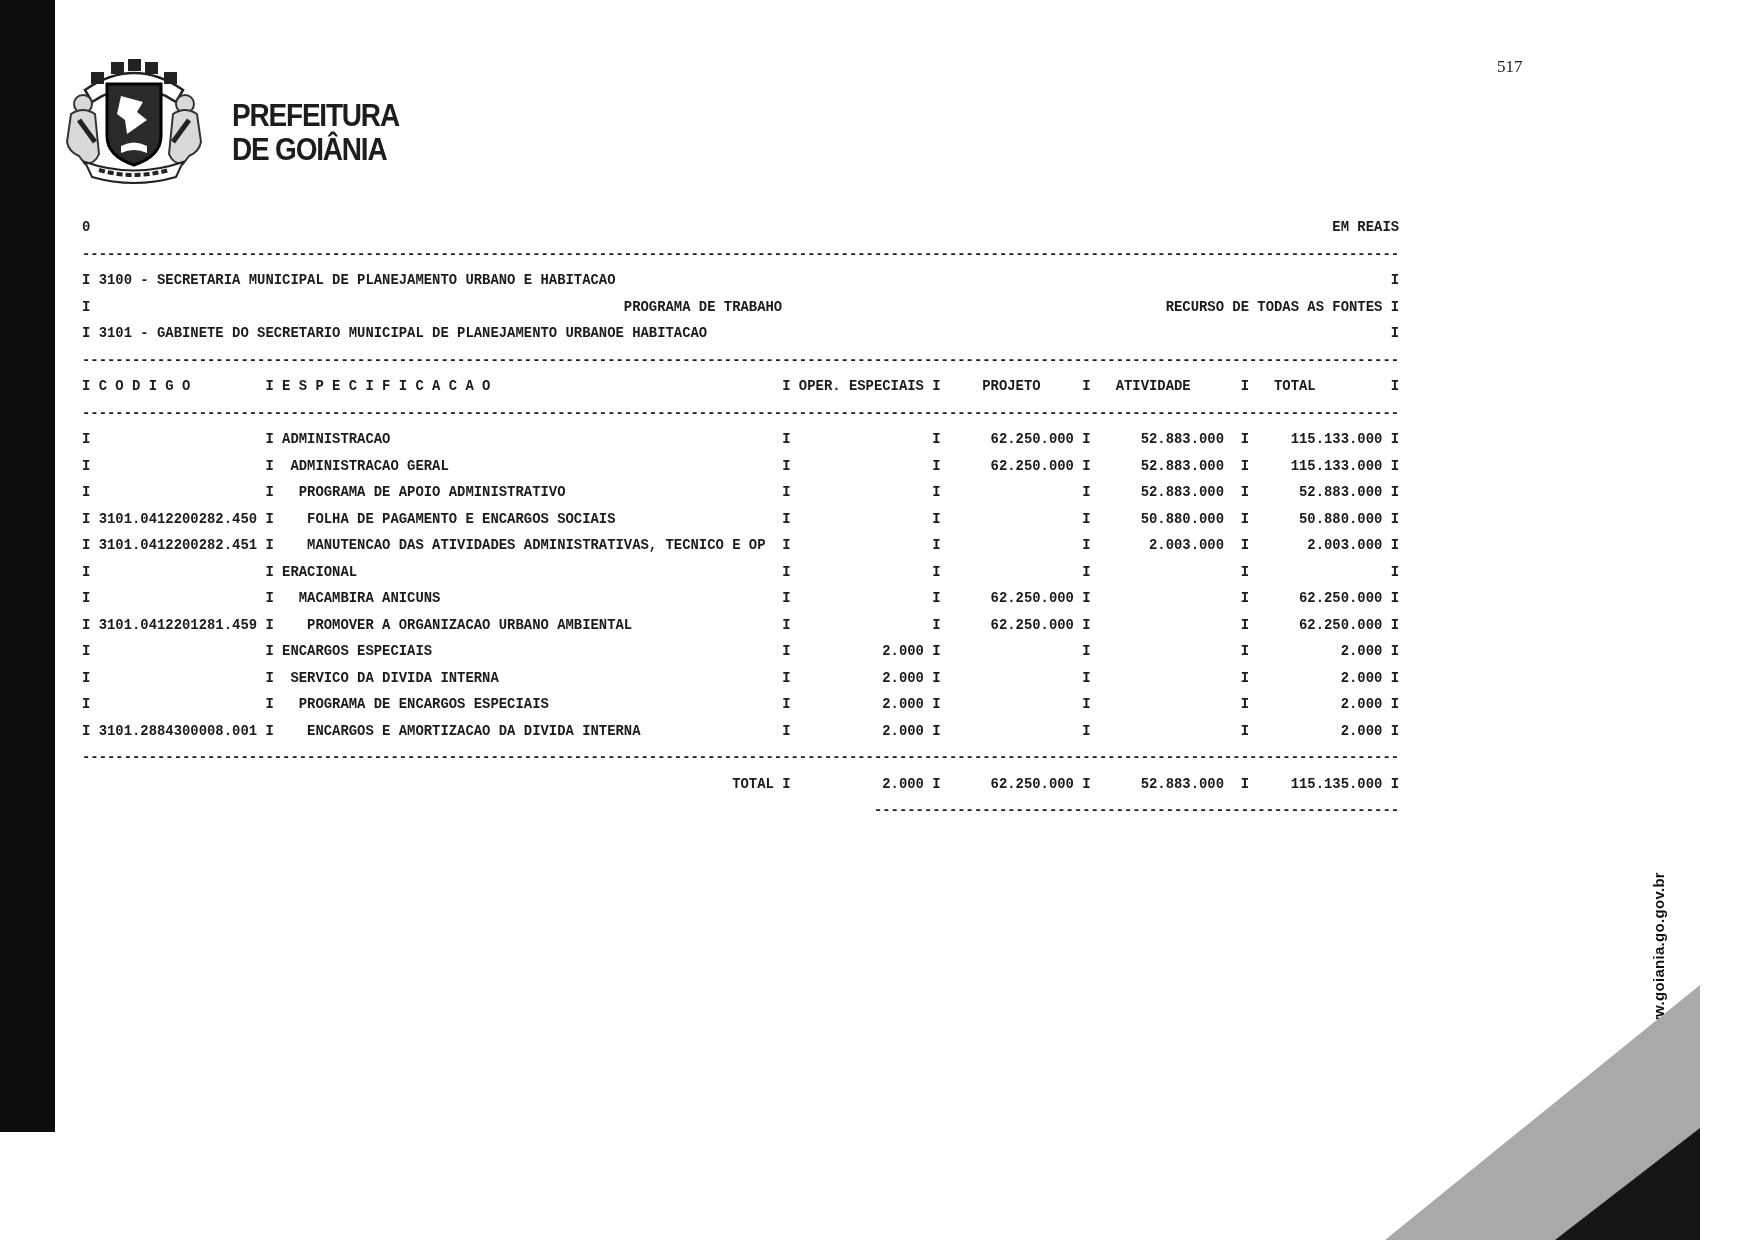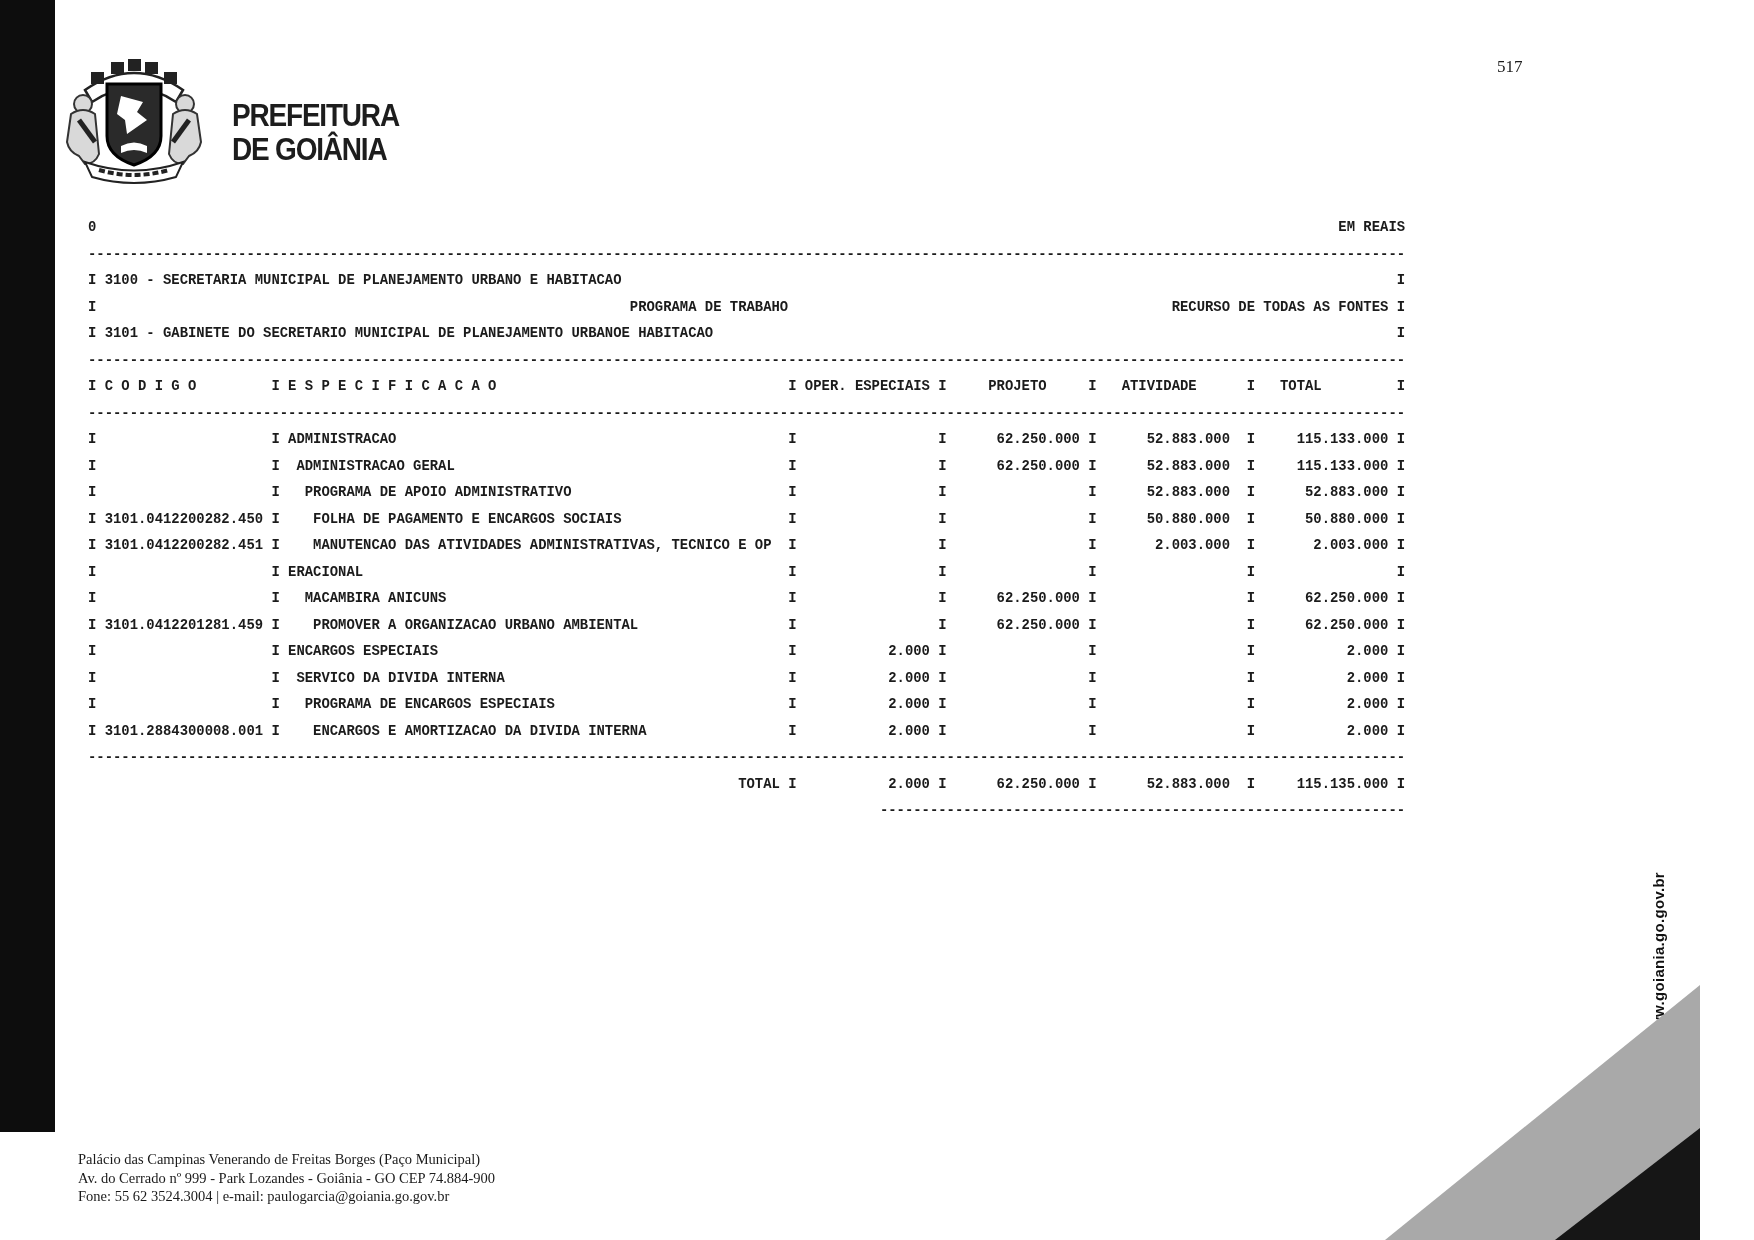--- a/index.html
+++ b/index.html
@@ -5,21 +5,21 @@
   html,body{margin:0;padding:0;background:#ffffff;}
   .page{position:relative;width:1754px;height:1240px;background:#ffffff;overflow:hidden;
         font-family:"Liberation Sans",sans-serif;}
   .left-bar{position:absolute;left:0;top:0;width:55px;height:1132px;background:#0d0d0d;}
   .crest{position:absolute;left:55px;top:50px;}
   .logo-text{position:absolute;left:232px;top:98px;font-family:"Liberation Sans",sans-serif;
              font-weight:bold;font-size:28px;line-height:31px;letter-spacing:-1.2px;color:#1d1d1d;
              transform:scaleY(1.1);transform-origin:top left;}
   .page-number{position:absolute;left:1497px;top:57px;font-family:"Liberation Serif",serif;
                font-size:17px;color:#1a1a1a;}
-  .report{position:absolute;left:88px;top:214px;margin:0;white-space:pre;
+  .report{position:absolute;left:82px;top:214px;margin:0;white-space:pre;
           font-family:"Liberation Mono","DejaVu Sans Mono",monospace;font-weight:bold;
           font-size:13.9px;line-height:26.5px;color:#1b1b1b;}
   .website{position:absolute;left:1650px;top:872px;writing-mode:vertical-rl;
            transform:rotate(180deg);font-family:"Liberation Sans",sans-serif;
            font-weight:bold;font-size:15px;letter-spacing:0.3px;color:#111;}
   .footer{position:absolute;left:78px;top:1150px;font-family:"Liberation Serif",serif;
           font-size:14.5px;line-height:18.6px;color:#1a1a1a;}
   .fold{position:absolute;left:1380px;top:980px;}
 </style>
 </head>
@@ -86,19 +86,14 @@
                                                                               TOTAL I           2.000 I      62.250.000 I      52.883.000  I     115.135.000 I
                                                                                                ---------------------------------------------------------------</pre>
 
   <div class="website">www.goiania.go.gov.br</div>
 
   <svg class="fold" width="320" height="260" viewBox="0 0 320 260">
     <polygon points="5,260 320,5 320,260" fill="#a9a9a9"></polygon>
     <polygon points="175,260 320,148 320,260" fill="#161616"></polygon>
   </svg>
 
-  <div class="footer">
-    <div>Palácio das Campinas Venerando de Freitas Borges (Paço Municipal)</div>
-    <div>Av. do Cerrado nº 999 - Park Lozandes - Goiânia - GO CEP 74.884-900</div>
-    <div>Fone: 55 62 3524.3004 | e-mail: paulogarcia@goiania.go.gov.br</div>
-  </div>
 
 </div>
 
 </body></html>

